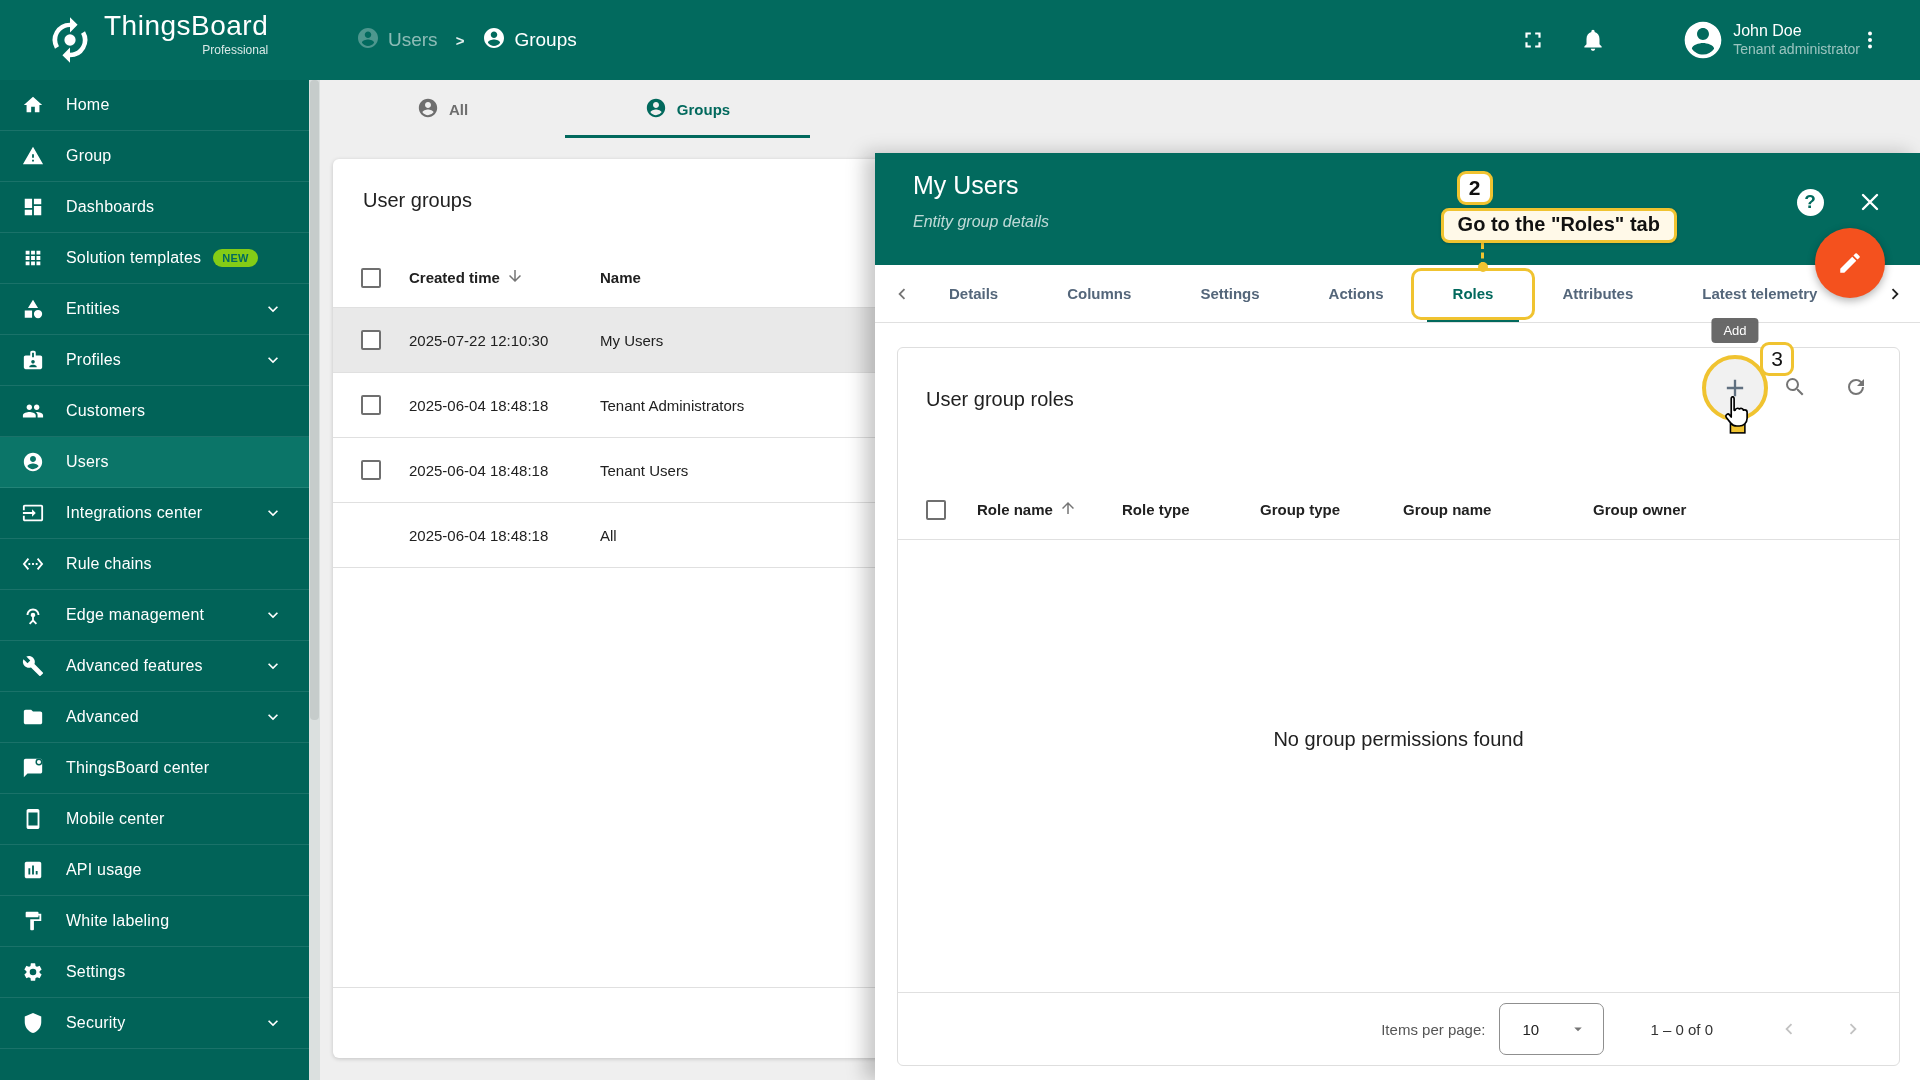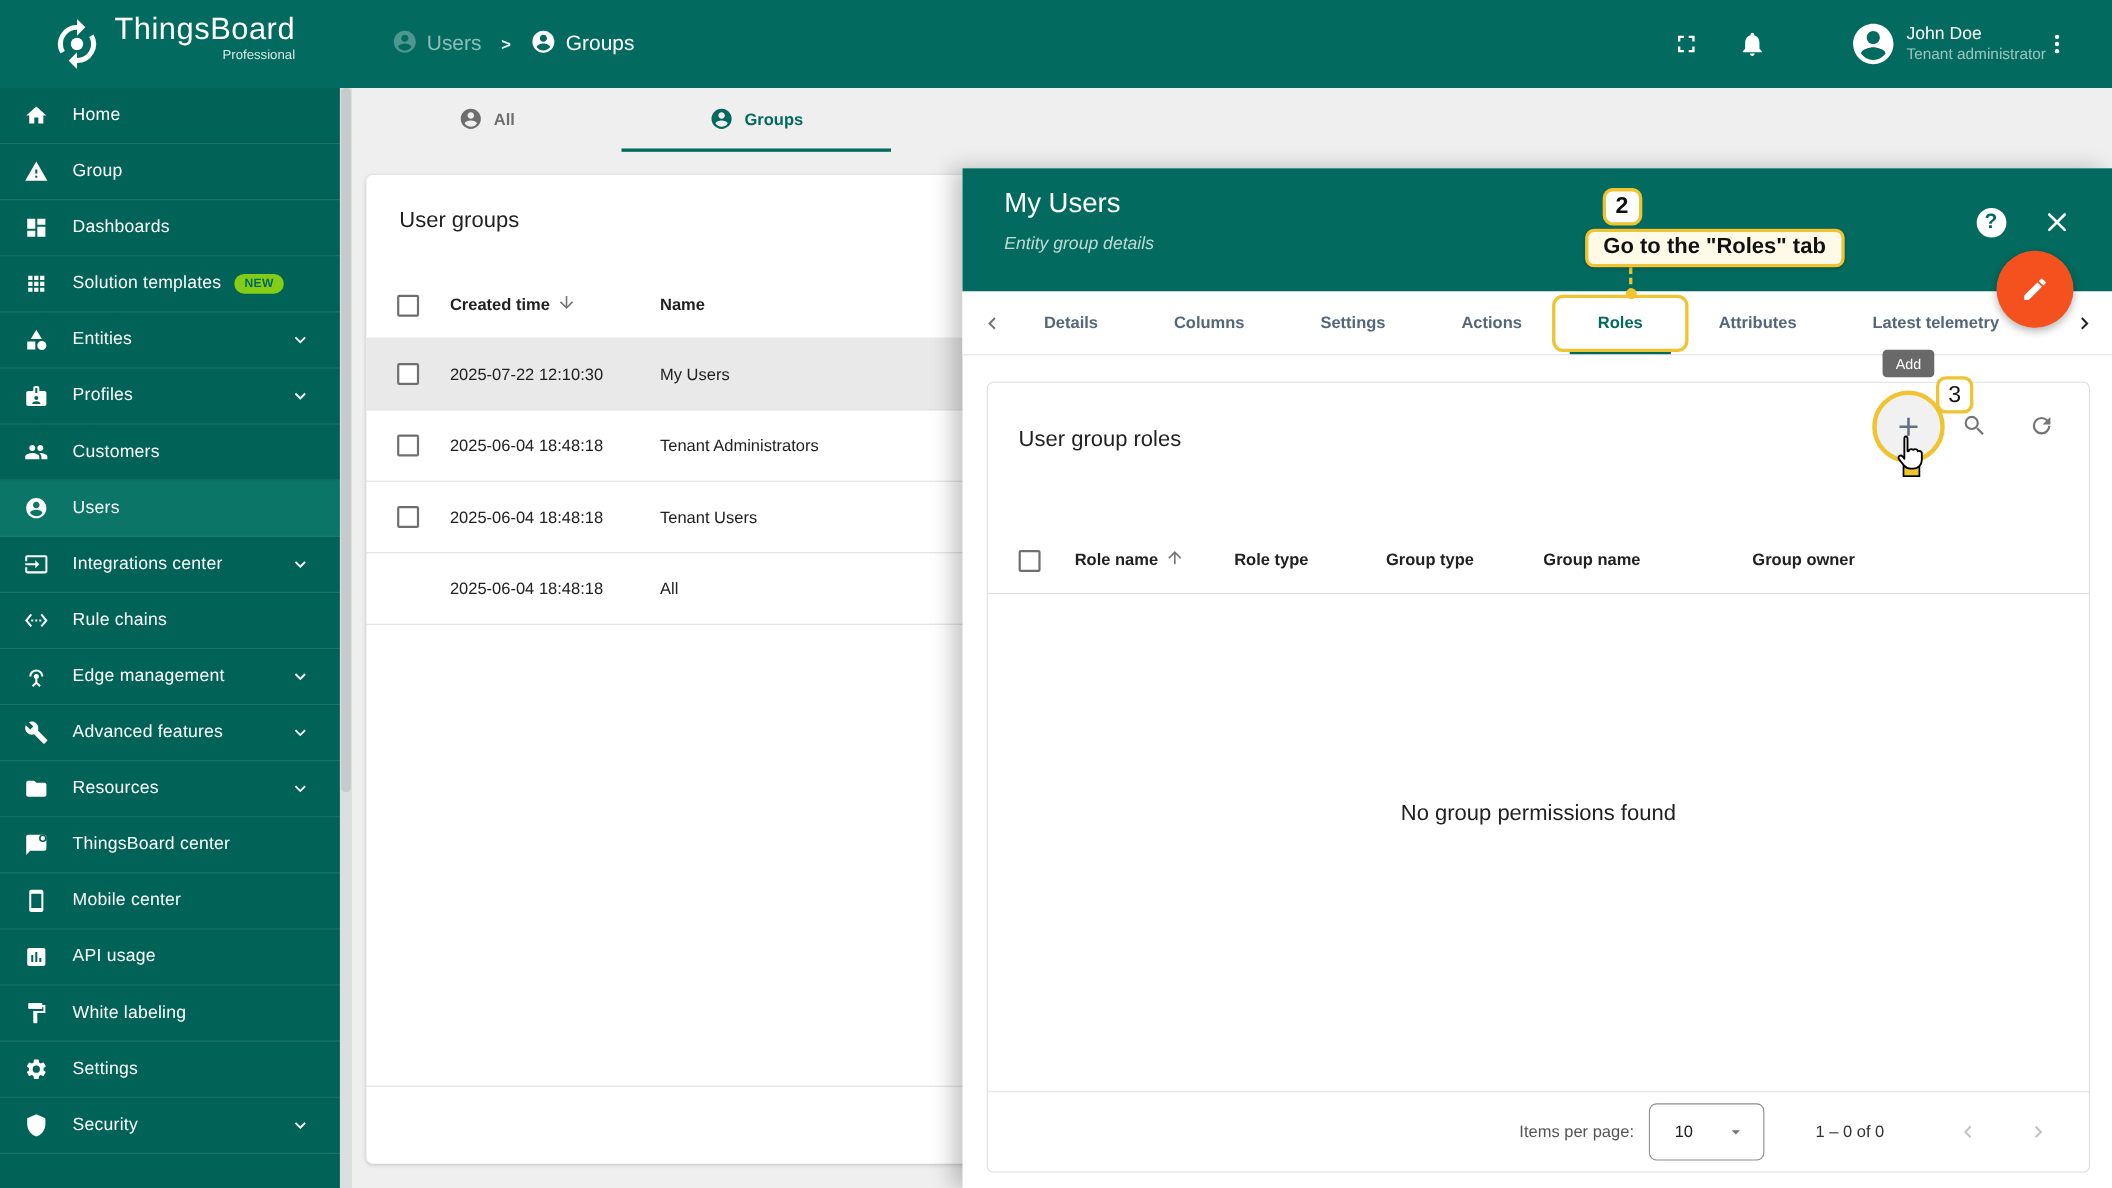--- a/index.html
+++ b/index.html
@@ -301,21 +301,21 @@
           <span class="nav-chevron"><svg viewBox="0 0 24 24" width="20" height="20" fill="currentColor">
               <path d="M7.41 8.59 12 13.17l4.59-4.58L18 10l-6 6-6-6 1.41-1.41z"></path>
             </svg></span>
         </div>
         <div class="nav-item">
           <span class="nav-icon">
             <svg viewBox="0 0 24 24" width="22" height="22" fill="currentColor">
               <path d="M10 4H4c-1.1 0-1.99.9-1.99 2L2 18c0 1.1.9 2 2 2h16c1.1 0 2-.9 2-2V8c0-1.1-.9-2-2-2h-8l-2-2z"></path>
             </svg>
           </span>
-          <span class="nav-label">Resources</span>
+          <span class="nav-label">Advanced</span>
           <span class="nav-chevron"><svg viewBox="0 0 24 24" width="20" height="20" fill="currentColor">
               <path d="M7.41 8.59 12 13.17l4.59-4.58L18 10l-6 6-6-6 1.41-1.41z"></path>
             </svg></span>
         </div>
         <div class="nav-item">
           <span class="nav-icon">
             <svg viewBox="0 0 24 24" width="22" height="22" fill="currentColor">
               <path d="M20 2H4c-1.1 0-2 .9-2 2v18l4-4h14c1.1 0 2-.9 2-2V4c0-1.1-.9-2-2-2z"></path>
               <circle cx="18.5" cy="5.5" r="3" stroke="#016358" stroke-width="1.6"></circle>
             </svg>

